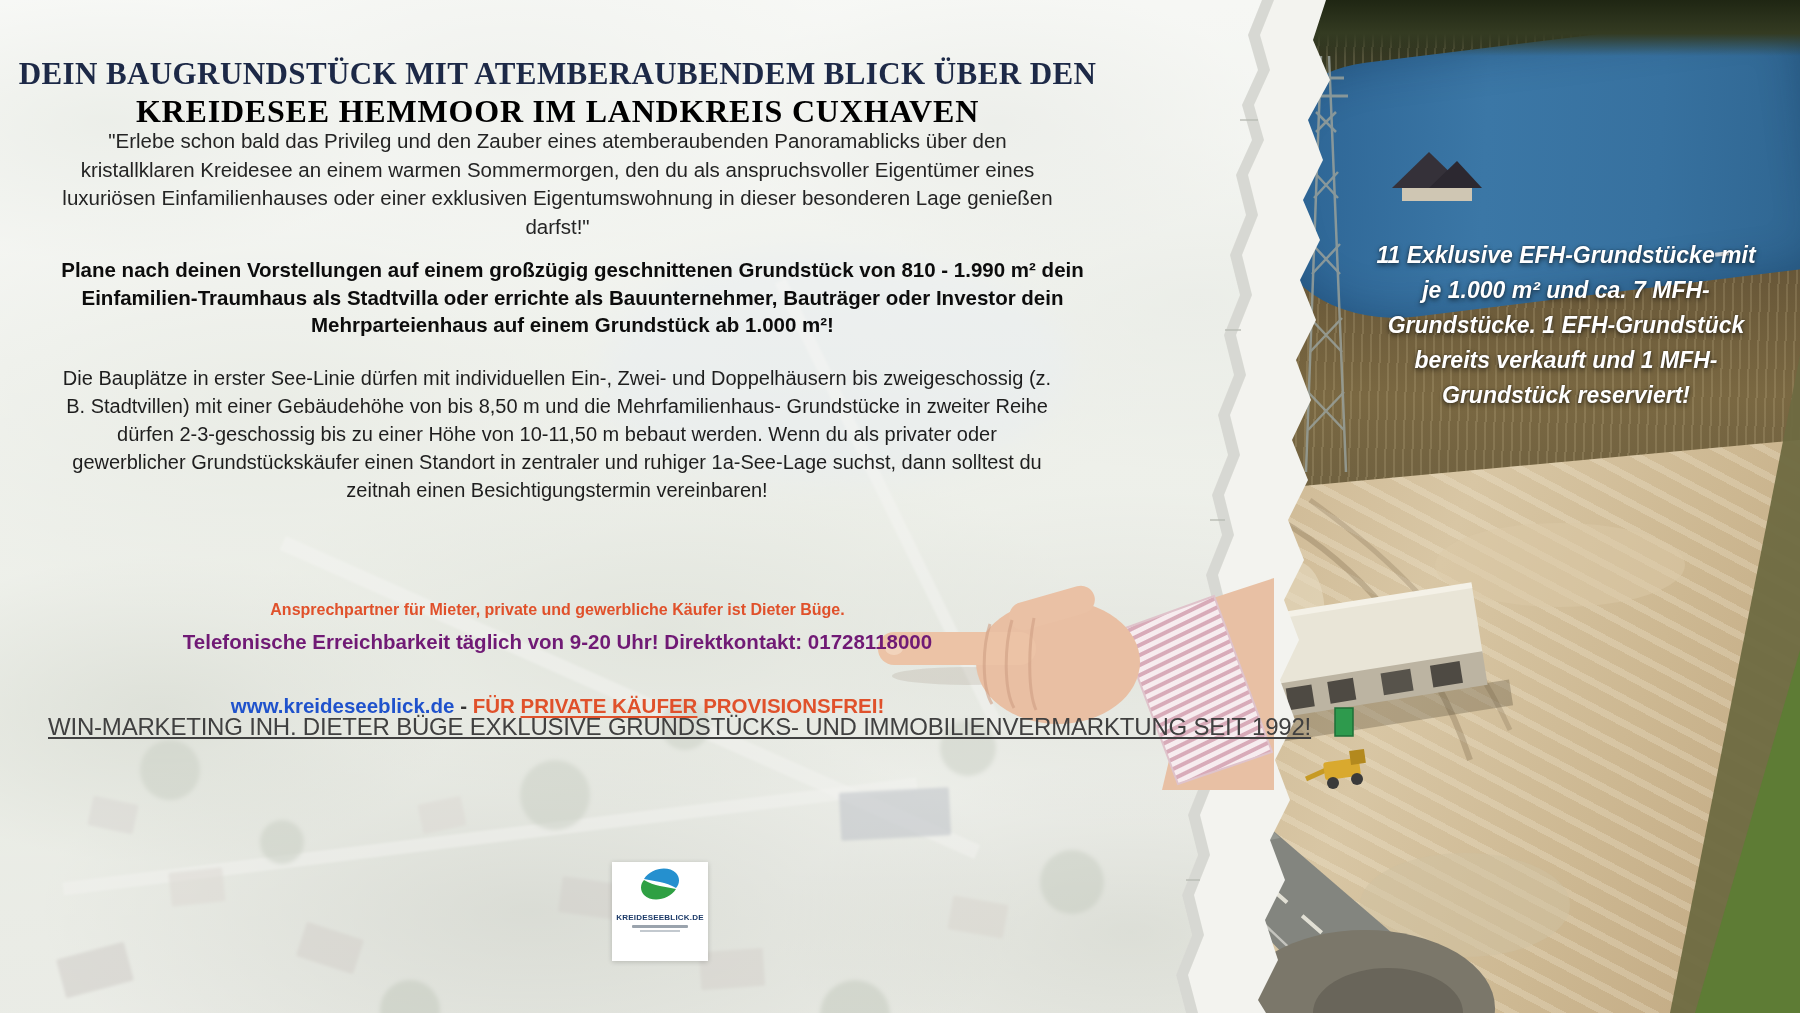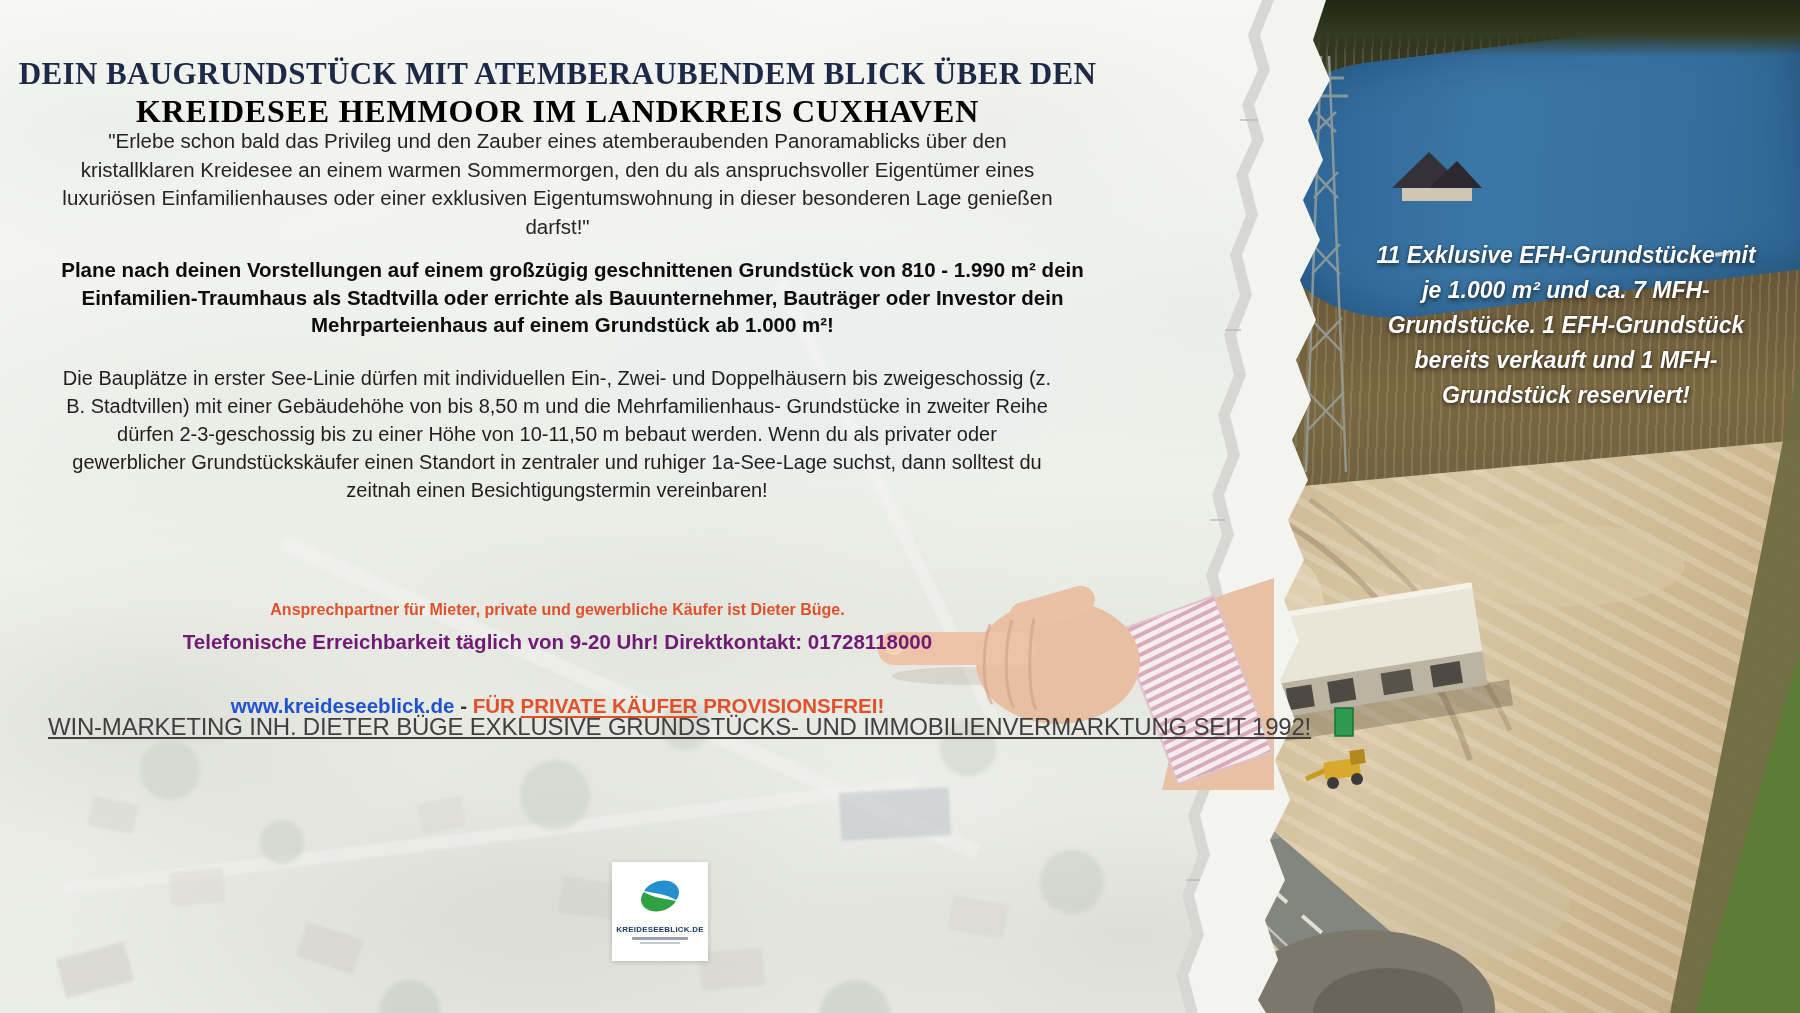--- a/index.html
+++ b/index.html
@@ -74,21 +74,21 @@
   .offer{color:#e0512b;}
   .offer .u{text-decoration:underline;text-underline-offset:3px;}
   .footerline{position:absolute;left:48px;top:713px;font-size:24px;color:#404040;
          white-space:nowrap;letter-spacing:-.2px;z-index:6;text-decoration:underline;}
   .note{left:1344px;top:238px;width:444px;font-size:23px;font-weight:700;line-height:35px;color:#fff;
         text-shadow:0 2px 5px rgba(0,0,0,.6),0 0 2px rgba(0,0,0,.4);font-style:italic;}
 
   
   .logo{position:absolute;left:612px;top:862px;width:96px;height:99px;background:#fff;z-index:6;
         box-shadow:0 1px 5px rgba(0,0,0,.18);display:flex;flex-direction:column;align-items:center;
-        padding-top:12px;box-sizing:border-box;}
+        box-sizing:border-box;}
   .logo-text{font-size:8px;font-weight:700;color:#1c3a68;letter-spacing:.2px;margin-top:7px;}
   .logo-bar{width:56px;height:3px;background:#9aa3ad;margin-top:3px;border-radius:1px;}
   .logo-bar2{width:40px;height:2px;background:#c3c9cf;margin-top:2px;}
 </style>
 </head>
 <body>
 
 <div class="canvas">
 
   <div class="left-photo">

